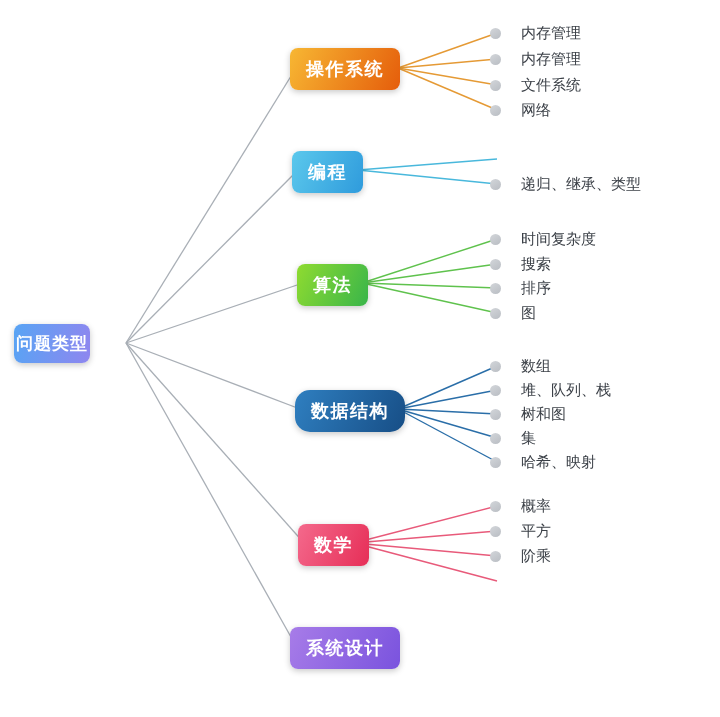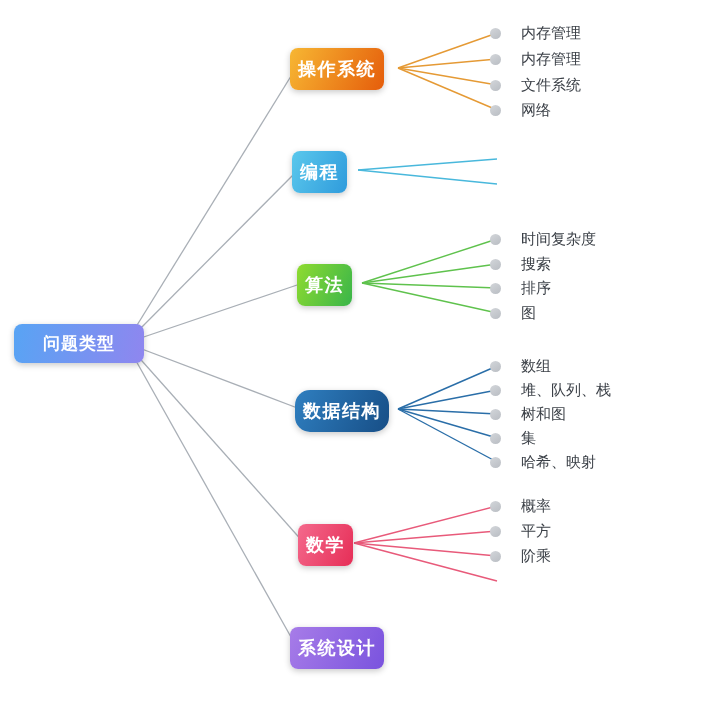--- a/index.html
+++ b/index.html
@@ -21,27 +21,27 @@
     top: 0;
     z-index: 1;
   }
   .node {
     position: absolute;
     z-index: 2;
     color: #ffffff;
     font-weight: bold;
     font-size: 18px;
     letter-spacing: 1.5px;
-    padding: 9px 8px;
+    padding: 9px 16px;
     border-radius: 8px;
     box-shadow: 0 2px 6px rgba(0,0,0,0.22);
     white-space: nowrap;
     cursor: default;
   }
-  .node.root { font-size: 17px; padding: 8px 29px; letter-spacing: 1px;
+  .node.root { font-size: 17px; padding: 8px 2px; letter-spacing: 1px;
     background: linear-gradient(100deg, #58A4F4, #8F86EF); }
   .node.b0 { background: linear-gradient(115deg, #F7B733, #E55D0B); }
   .node.b1 { background: linear-gradient(115deg, #5BC8EC, #2F9BDC); }
   .node.b2 { background: linear-gradient(115deg, #8FDB30, #39B54A); }
   .node.b3 { background: linear-gradient(115deg, #2F7FC0, #174E86); }
   .node.b4 { background: linear-gradient(115deg, #F4698C, #E62E57); text-align: center; }
   .node.b5 { background: linear-gradient(115deg, #A77CE8, #7A53DE); }
   .leaf {
     position: absolute;
     left: 490px;
@@ -134,20 +134,24 @@
   </div>
   <div class="leaf" style="top:73px">
     <span class="bullet"></span>
     <span class="leaf-label">文件系统</span>
   </div>
   <div class="leaf" style="top:98px">
     <span class="bullet"></span>
     <span class="leaf-label">网络</span>
   </div>
 
+  <div class="leaf" style="top:172px">
+    <span class="bullet"></span>
+    <span class="leaf-label">递归、继承、类型</span>
+  </div>
 
   <div class="leaf" style="top:227px">
     <span class="bullet"></span>
     <span class="leaf-label">时间复杂度</span>
   </div>
   <div class="leaf" style="top:252px">
     <span class="bullet"></span>
     <span class="leaf-label">搜索</span>
   </div>
   <div class="leaf" style="top:276px">

